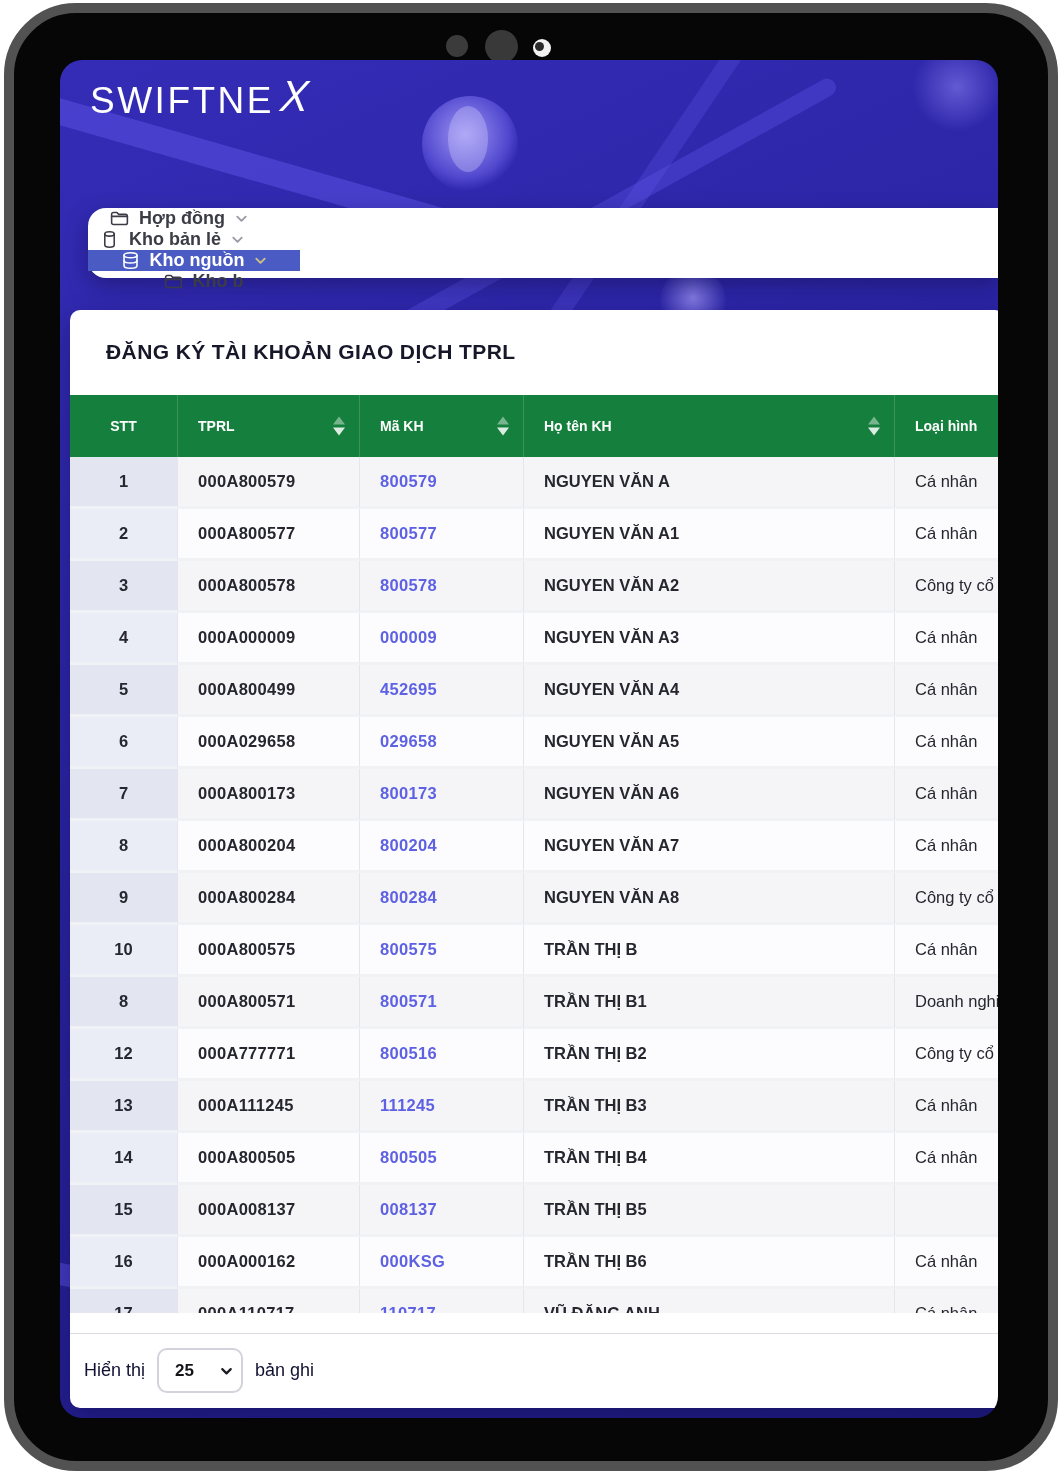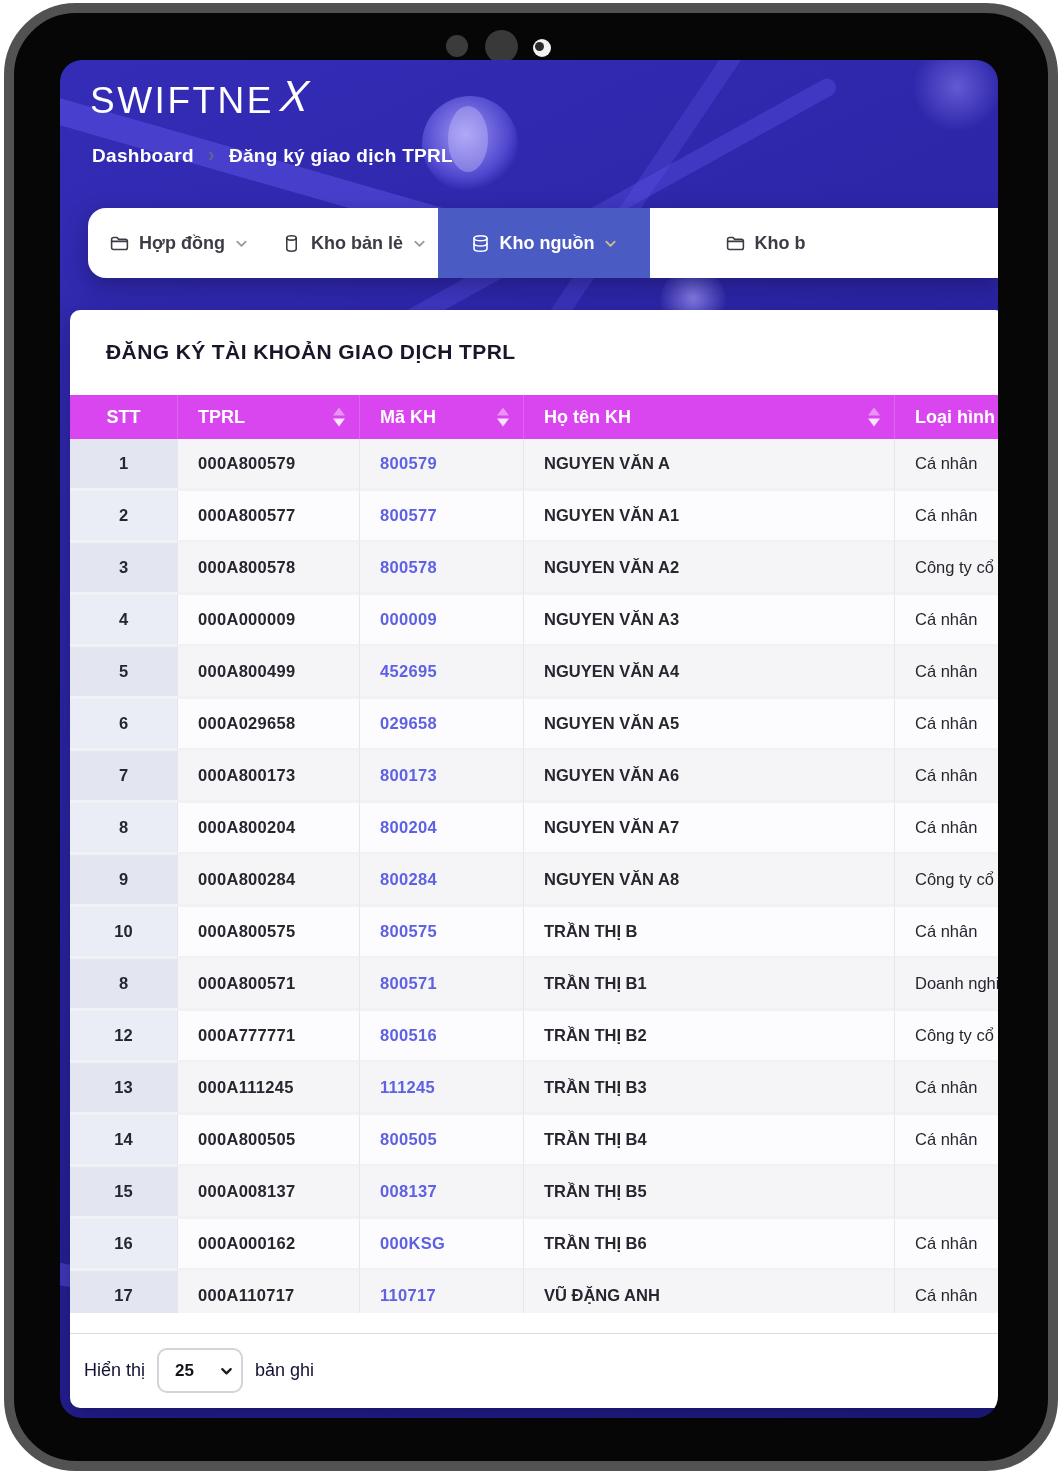--- a/index.html
+++ b/index.html
@@ -40,21 +40,21 @@
         letter-spacing:2.5px;}
   .logo-x{display:inline-block;transform:skewX(-14deg) scaleY(1.18) scaleX(1.1);
           transform-origin:bottom left;margin-left:1px;}
   .breadcrumb{position:absolute;left:32px;top:84px;display:flex;align-items:center;gap:14px;
               color:#fff;font-size:19px;font-weight:700;letter-spacing:.3px;}
   .crumb-sep{color:#63638e;font-size:20px;font-weight:700;transform:translateY(-1px);}
 
   
   .tabbar{position:absolute;left:28px;top:148px;right:0;height:70px;background:#ffffff;
           border-radius:18px 0 0 18px;display:flex;align-items:stretch;
-          box-shadow:0 8px 22px rgba(8,8,50,.35);}
+          box-shadow:0 8px 22px rgba(8,8,50,.35);flex-direction:column;}
   .tab{display:flex;align-items:center;justify-content:center;gap:9px;
        color:#3c3c46;font-size:18px;font-weight:600;cursor:pointer;white-space:nowrap;}
   .tab:nth-child(1){width:182px;border-radius:18px 0 0 18px;}
   .tab:nth-child(2){width:168px;}
   .tab:nth-child(3){width:212px;}
   .tab:nth-child(4){width:230px;}
   .tab:nth-child(5){flex:1;min-width:120px;justify-content:flex-start;padding-left:26px;}
   .tab.active{background:#4a5cc4;color:#ffffff;}
   .tab-icon{display:flex;align-items:center;}
   .tab-icon svg{width:21px;height:21px;}
@@ -63,21 +63,21 @@
   .tab-chevron svg{width:15px;height:15px;}
 
   
   .card{position:absolute;left:10px;top:250px;width:935px;height:1098px;background:#ffffff;
         border-radius:10px;overflow:hidden;box-shadow:0 10px 26px rgba(8,8,50,.35);}
   .card-title{height:85px;box-sizing:border-box;padding:30px 0 0 36px;
               font-size:21px;font-weight:700;color:#17172a;letter-spacing:.4px;}
   .tbl-viewport{height:918px;overflow:hidden;}
   table{border-collapse:separate;border-spacing:0;table-layout:fixed;width:1125px;}
   col.c0{width:108px}col.c1{width:182px}col.c2{width:164px}col.c3{width:371px}col.c4{width:300px}
-  thead th{height:44px;background:#d946ef;color:#ffffff;font-size:18px;font-weight:700;
+  thead th{height:62px;background:#15803d;color:#ffffff;font-size:14px;font-weight:700;
            text-align:left;padding:0 0 0 20px;position:relative;
            border-right:1px solid rgba(255,255,255,.16);box-sizing:border-box;}
   thead th.col-stt{text-align:center;padding:0;}
   .sort{position:absolute;right:14px;top:50%;transform:translateY(-50%);
         display:flex;flex-direction:column;gap:3px;}
   .sort .up{width:0;height:0;border-left:6px solid transparent;border-right:6px solid transparent;
             border-bottom:8px solid rgba(255,255,255,.42);}
   .sort .down{width:0;height:0;border-left:6px solid transparent;border-right:6px solid transparent;
               border-top:8px solid rgba(255,255,255,.85);}
   tbody td{height:49px;box-sizing:content-box;border-bottom:3px solid #f1f2f6;
@@ -122,25 +122,20 @@
   <div class="streak sk3"></div>
   <div class="streak sk4"></div>
   <div class="streak sk5"></div>
   <div class="glow g1"></div>
   <div class="glow g1b"></div>
   <div class="glow g2"></div>
   <div class="glow g3"></div>
 
   <div class="logo"><span>SWIFTNE</span><span class="logo-x">X</span></div>
 
-  <div class="breadcrumb">
-    <span>Dashboard</span>
-    <span class="crumb-sep">›</span>
-    <span>Đăng ký giao dịch TPRL</span>
-  </div>
 
   <div class="tabbar">
       <div class="tab">
         <span class="tab-icon">
           <svg viewBox="0 0 24 24" fill="none" stroke="currentColor" stroke-width="1.8" stroke-linecap="round" stroke-linejoin="round">
             <path d="M3 7.2a2 2 0 0 1 2-2h4.1l2 2.1H19a2 2 0 0 1 2 2v7.5a2 2 0 0 1-2 2H5a2 2 0 0 1-2-2z"></path>
             <path d="M3 9.6h18"></path>
           </svg>
         </span>
         <span class="tab-label">Hợp đồng</span>

